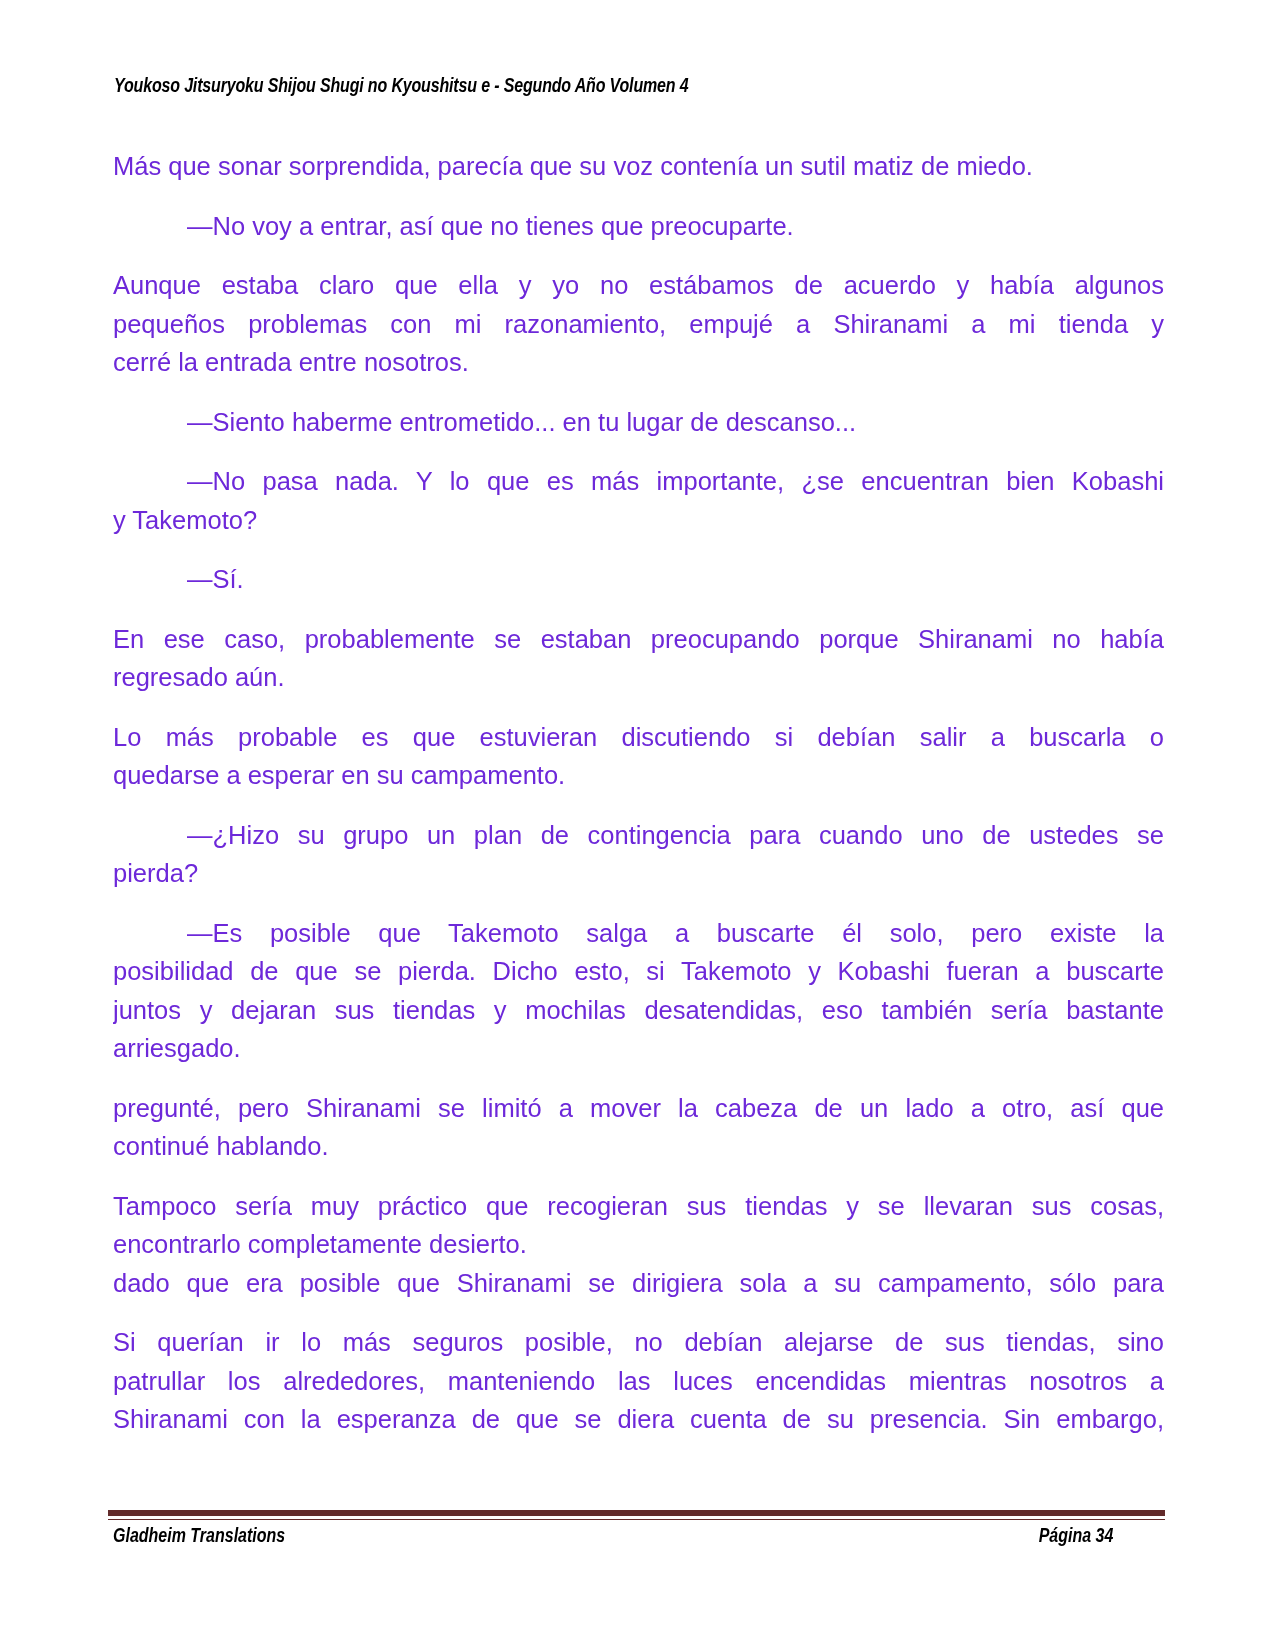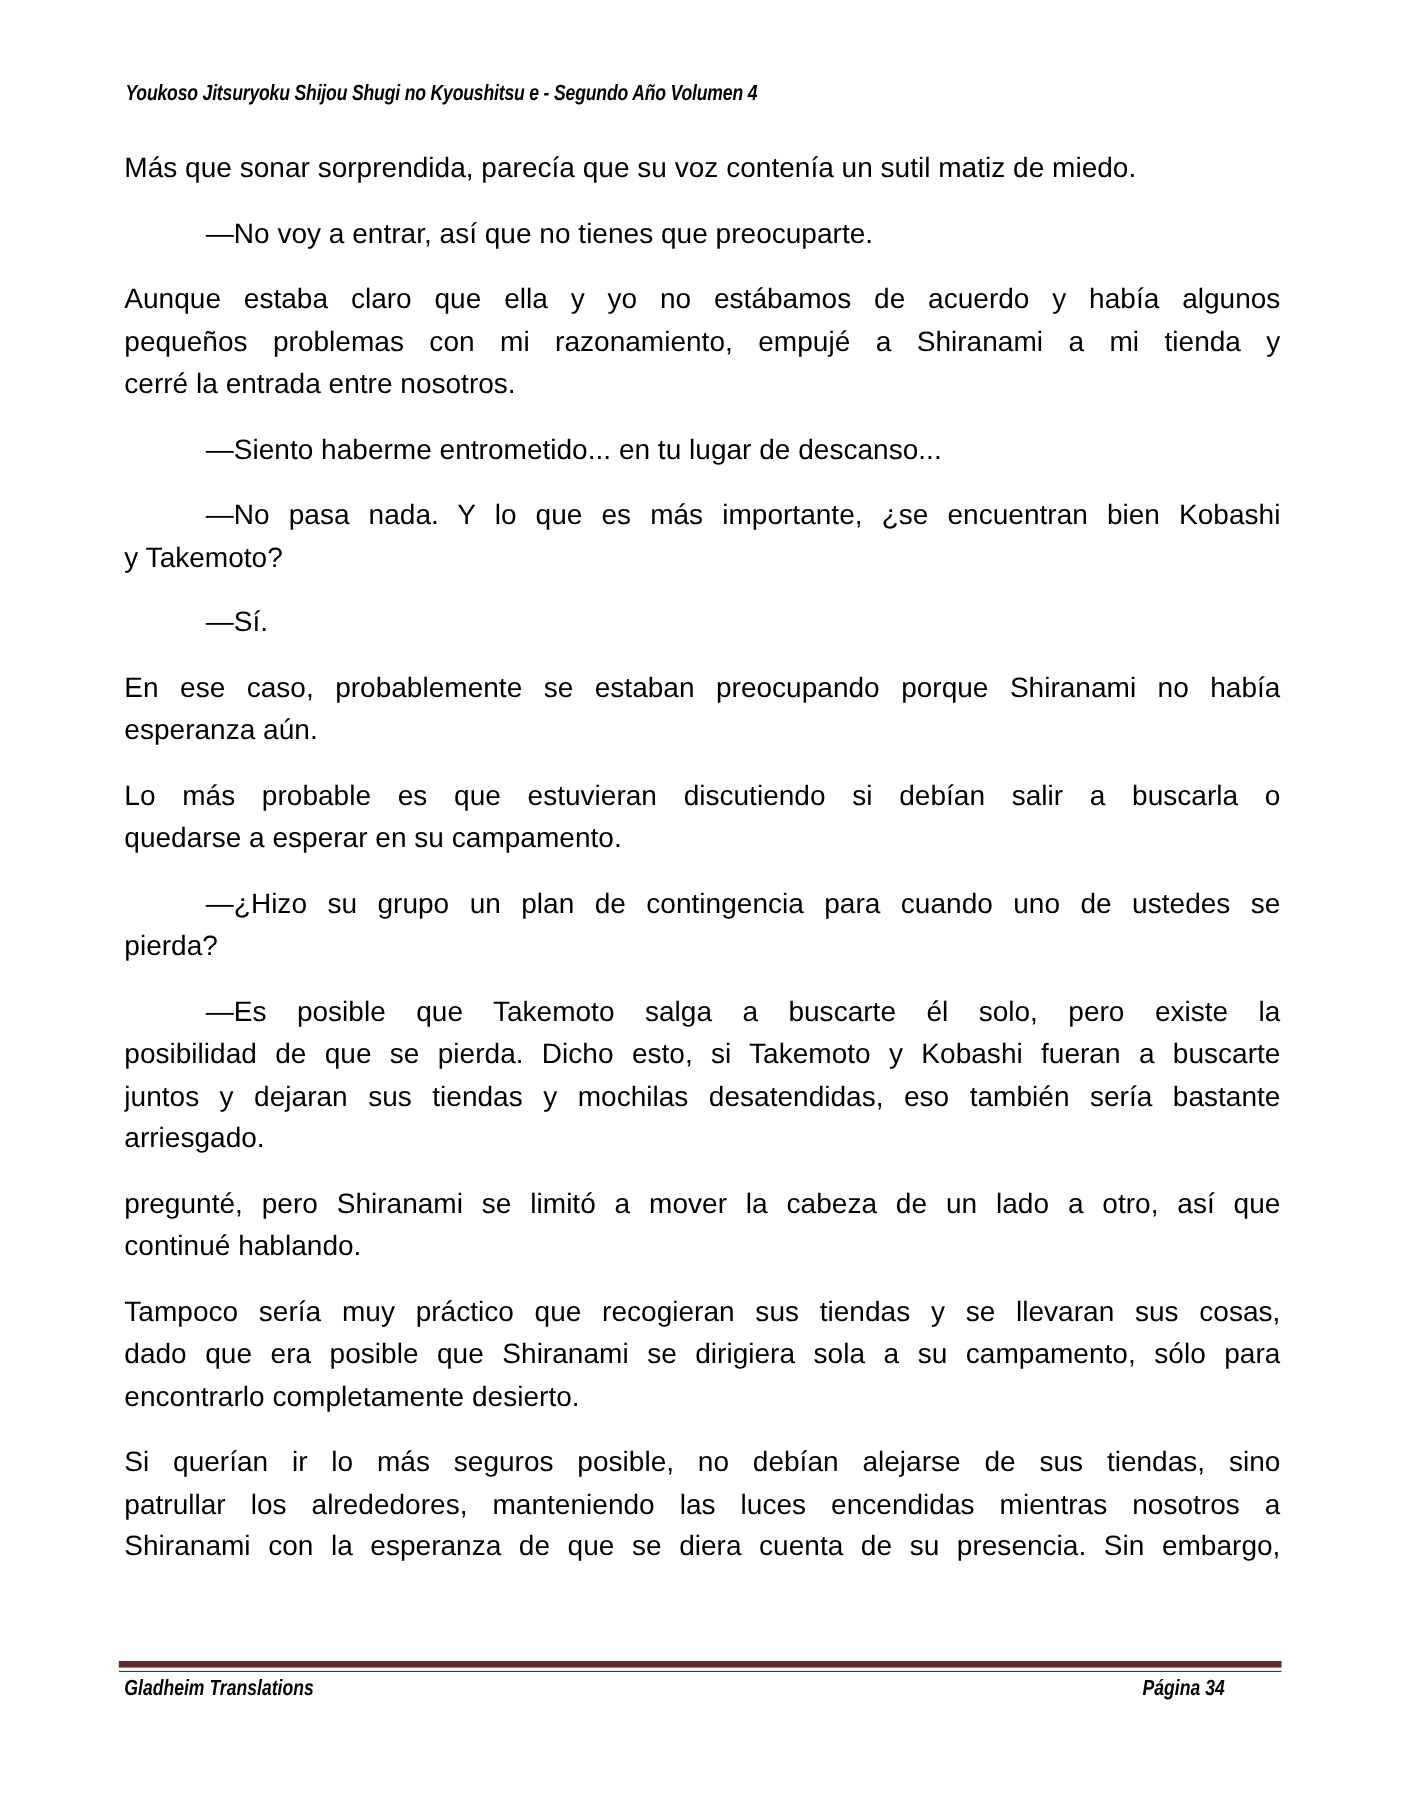--- a/index.html
+++ b/index.html
@@ -6,22 +6,22 @@
   body { width: 1275px; height: 1650px; position: relative; overflow: hidden; }
   .page { position: absolute; left: 0; top: 0; width: 1224px; height: 1650px; background: #fff; }
   .header {
     position: absolute; left: 114px; top: 74px;
     font-family: "Liberation Sans", sans-serif; font-weight: bold; font-style: italic;
     font-size: 20px; color: #000; white-space: nowrap;
     transform: scaleX(0.80); transform-origin: left top;
     letter-spacing: -0.2px;
   }
   .body {
-    position: absolute; left: 113px; top: 134px; width: 1051px;
-    font-family: "Liberation Sans", sans-serif; font-size: 25.5px; color: #000000;
+    position: absolute; left: 113px; top: 147px; width: 1051px;
+    font-family: "Liberation Sans", sans-serif; font-size: 25.5px; color: #6d28d9;
   }
   .para { margin: 0 0 21px 0; }
   .line { display: block; height: 38.5px; line-height: 38.5px; white-space: nowrap; }
   .line.j { text-align: justify; text-align-last: justify; white-space: normal; overflow: hidden; }
   .indent { padding-left: 74px; }
   .rule-thick { position: absolute; left: 108px; top: 1510px; width: 1057px; height: 6px; background: #622b2b; }
   .rule-thin { position: absolute; left: 108px; top: 1519px; width: 1057px; height: 1px; background: #622b2b; }
   .footer-left, .footer-right {
     position: absolute; top: 1524px;
     font-family: "Liberation Sans", sans-serif; font-weight: bold; font-style: italic;
@@ -61,21 +61,21 @@
       <span class="line j indent">—No pasa nada. Y lo que es más importante, ¿se encuentran bien Kobashi</span>
       <span class="line">y Takemoto?</span>
     </div>
 
     <div class="para">
       <span class="line indent">—Sí.</span>
     </div>
 
     <div class="para">
       <span class="line j">En ese caso, probablemente se estaban preocupando porque Shiranami no había</span>
-      <span class="line">esperanza aún.</span>
+      <span class="line">regresado aún.</span>
     </div>
 
     <div class="para">
       <span class="line j">Lo más probable es que estuvieran discutiendo si debían salir a buscarla o</span>
       <span class="line">quedarse a esperar en su campamento.</span>
     </div>
 
     <div class="para">
       <span class="line j indent">—¿Hizo su grupo un plan de contingencia para cuando uno de ustedes se</span>
       <span class="line">pierda?</span>
@@ -88,22 +88,22 @@
       <span class="line">arriesgado.</span>
     </div>
 
     <div class="para">
       <span class="line j">pregunté, pero Shiranami se limitó a mover la cabeza de un lado a otro, así que</span>
       <span class="line">continué hablando.</span>
     </div>
 
     <div class="para">
       <span class="line j">Tampoco sería muy práctico que recogieran sus tiendas y se llevaran sus cosas,</span>
+      <span class="line">encontrarlo completamente desierto.</span>
       <span class="line j">dado que era posible que Shiranami se dirigiera sola a su campamento, sólo para</span>
-      <span class="line">encontrarlo completamente desierto.</span>
     </div>
 
     <div class="para">
       <span class="line j">Si querían ir lo más seguros posible, no debían alejarse de sus tiendas, sino</span>
       <span class="line j">patrullar los alrededores, manteniendo las luces encendidas mientras nosotros a</span>
       <span class="line j">Shiranami con la esperanza de que se diera cuenta de su presencia. Sin embargo,</span>
     </div>
 
   </div>
 

